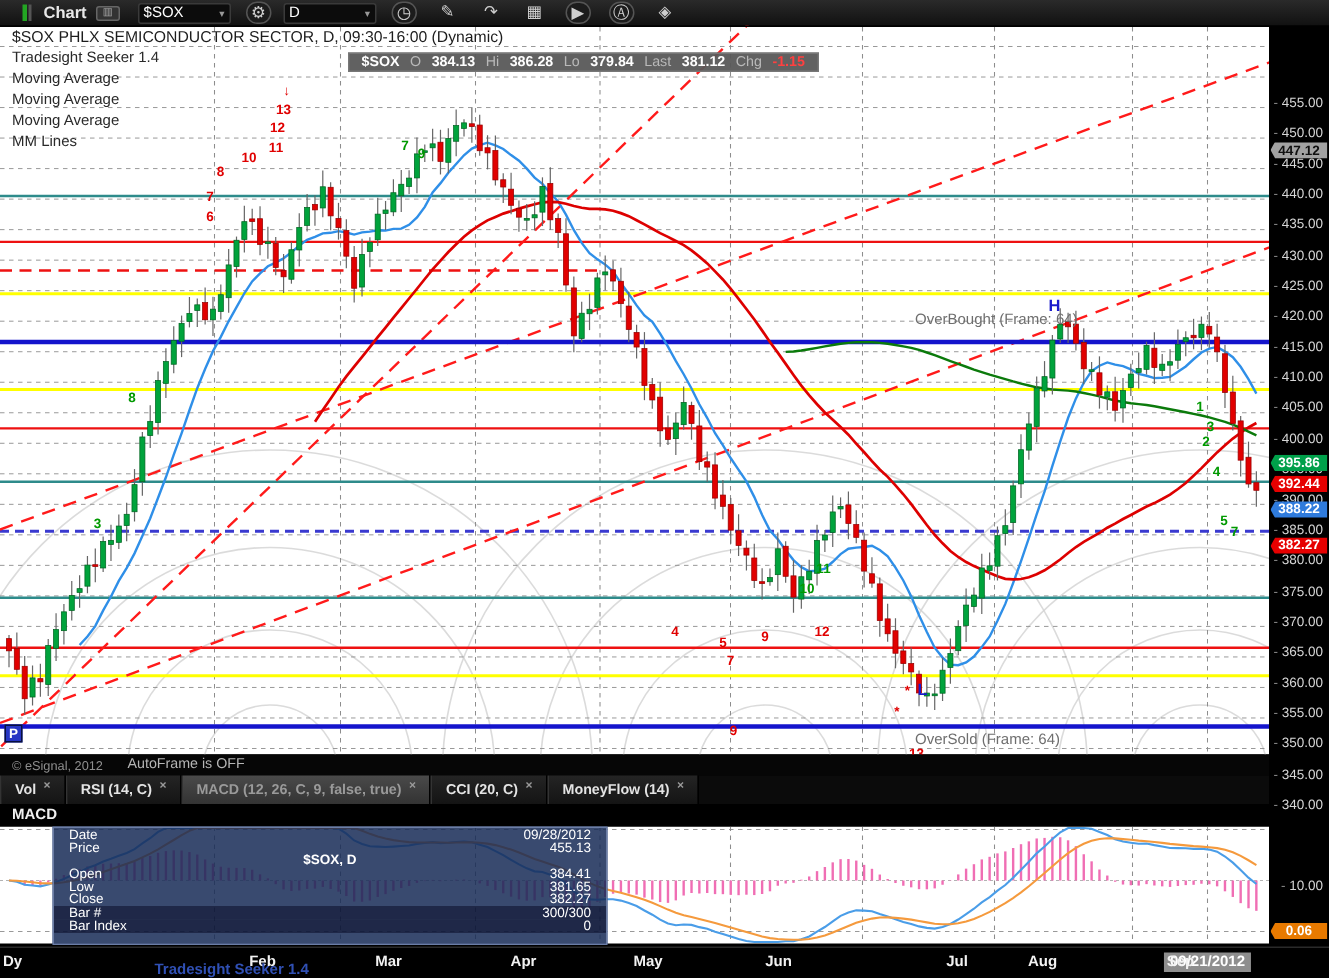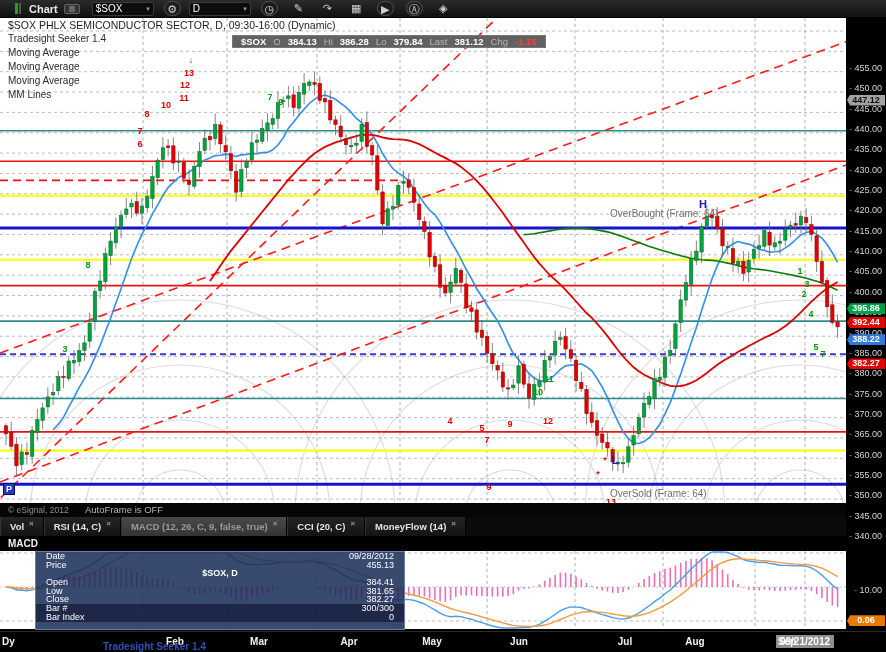--- a/index.html
+++ b/index.html
@@ -826,17 +826,17 @@
   <div id="watermark">Tradesight Seeker 1.4</div>
 
   <div id="xaxis">
     <span id="dyLabel">Dy</span>
     <span id="dateBadge" style="left: 805px;">09/21/2012</span>
   <div class="month" style="left: 143px;">Feb</div>
       <div class="month" style="left: 227px;">Mar</div>
       <div class="month" style="left: 317px;">Apr</div>
       <div class="month" style="left: 400px;">May</div>
       <div class="month" style="left: 487px;">Jun</div>
-      <div class="month" style="left: 593px;">Jul</div>
+      <div class="month" style="left: 606px;">Jul</div>
       <div class="month" style="left: 663px;">Aug</div>
       <div class="month" style="left: 755px;">Sep</div>
     </div>
 </div>
 
 </body></html>

